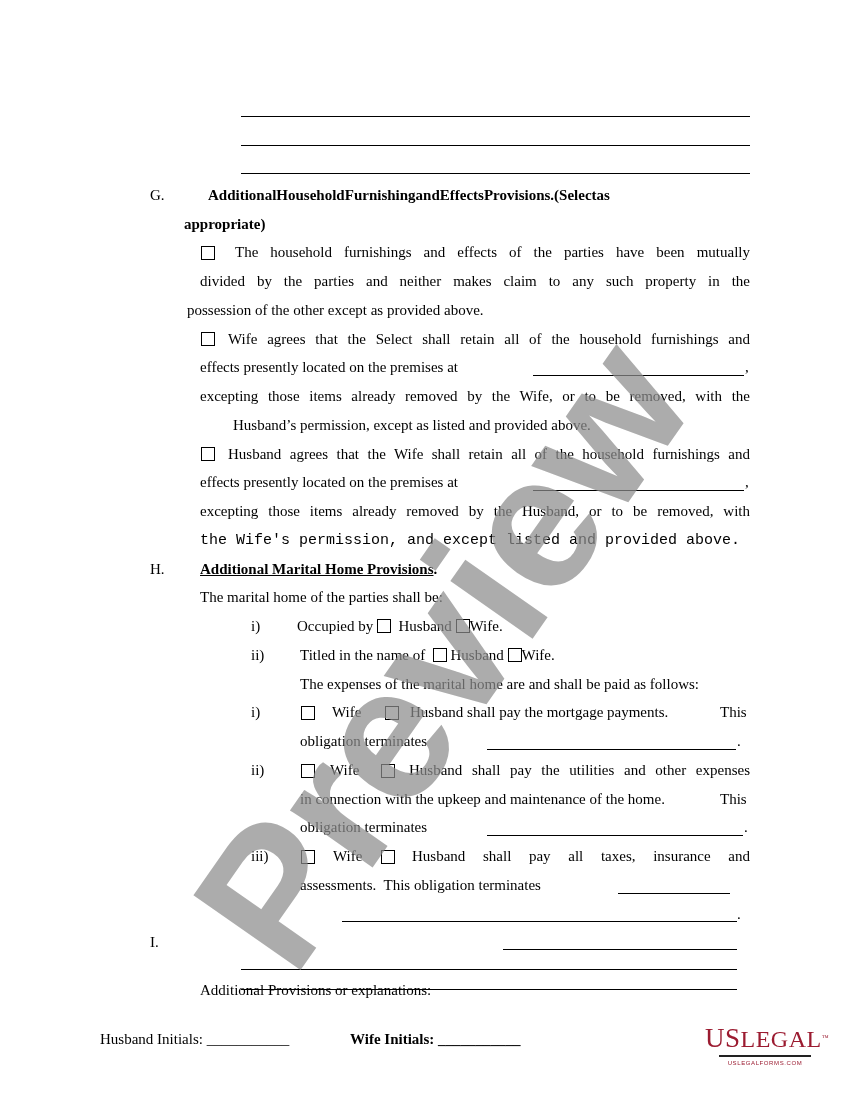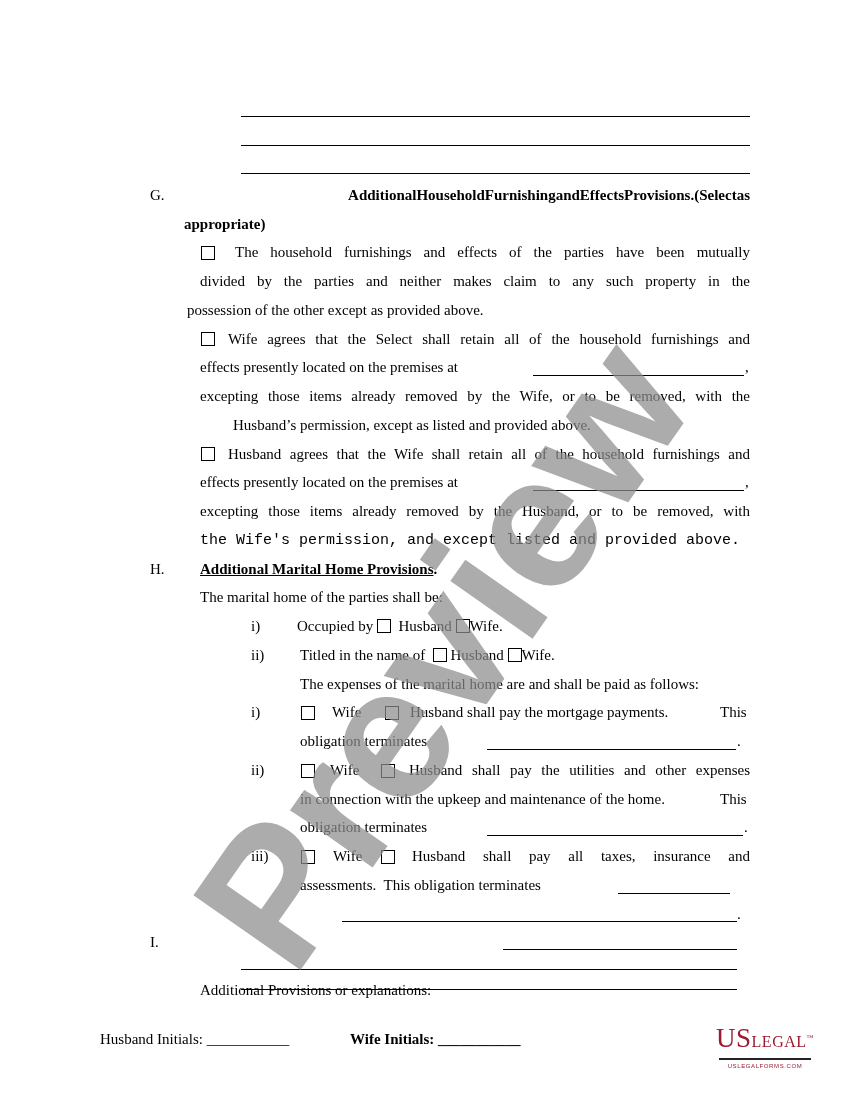--- a/index.html
+++ b/index.html
@@ -9,35 +9,35 @@
   .rule { position:absolute; height:0; border-top:1.3px solid #000; }
   .just { position:absolute; left:200px; width:550px; text-align:justify; text-align-last:justify; white-space:nowrap; }
   .bold { font-weight:bold; }
   .box { display:inline-block; width:14px; height:14px; border:1px solid #000; vertical-align:-2px; background:transparent; box-sizing:border-box; }
   .u { text-decoration:underline; }
   .watermark { position:absolute; left:80px; top:400px; font-family:"Liberation Sans", sans-serif; font-weight:bold;
                font-size:190px; color:rgba(140,140,140,0.72); transform:rotate(-55deg); transform-origin:left top;
                letter-spacing:-2px; pointer-events:none; white-space:nowrap; }
   .logo { position:absolute; left:705px; top:1025px; width:120px; text-align:center; }
   .logo-main { font-family:"Liberation Serif", serif; color:#9b1b30; font-size:27px; letter-spacing:0.5px; line-height:26px; }
-  .logo-main small { font-size:16px; }
+  .logo-main small { font-size:24px; }
   .logo-tm { font-size:7px; vertical-align:top; color:#9b1b30; }
   .logo-wing { height:8px; position:relative; }
   .logo-wing:before { content:""; position:absolute; left:14px; right:14px; top:3px; border-top:2px solid #222; }
   .logo-url { font-family:"Liberation Sans", sans-serif; font-size:6px; color:#9b1b30; letter-spacing:0.6px; }
 </style>
 </head>
 <body>
 
 <div class="rule" style="left:241px; width:509px; top:116px;"></div>
 <div class="rule" style="left:241px; width:509px; top:145px;"></div>
 <div class="rule" style="left:241px; width:509px; top:173px;"></div>
 
 <div class="abs" style="left:150px; top:187px;">G.</div>
-<div class="just bold" style="top:187px; display:flex; justify-content:flex-end;">
+<div class="just bold" style="top:187px; display:flex; justify-content:flex-start;margin-left:8px;">
   <span>Additional</span>
   <span>Household</span>
   <span>Furnishing</span>
   <span>and</span>
   <span>Effects</span>
   <span>Provisions.</span>
   <span>(Select</span>
   <span>as</span>
 </div>
 <div class="abs bold" style="left:184px; top:216px;">appropriate)</div>

